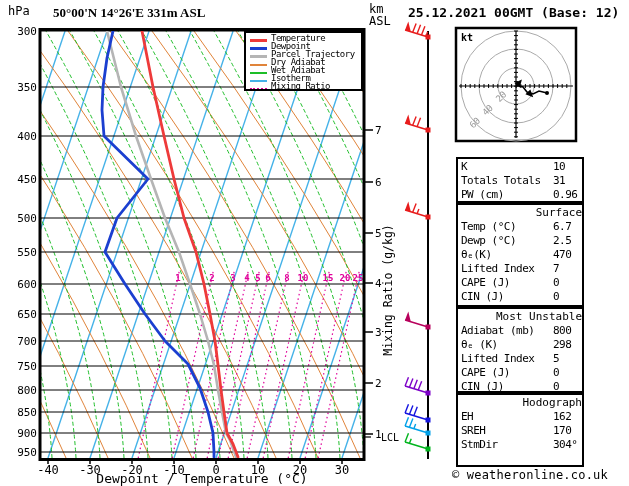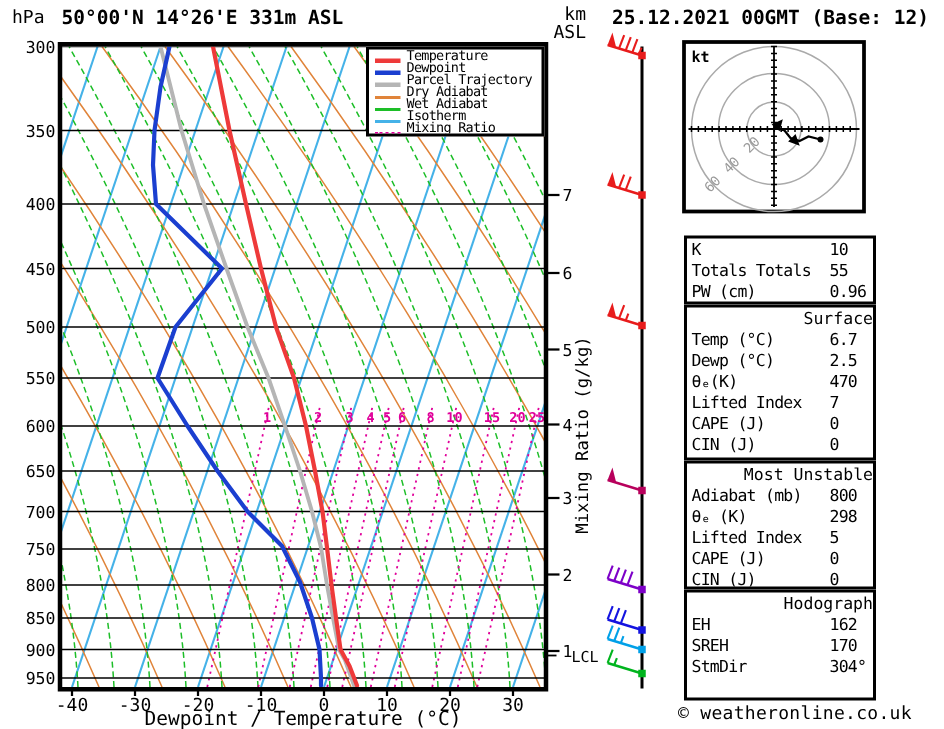--- a/index.html
+++ b/index.html
@@ -337,22 +337,22 @@
         <text transform="translate(477.115,124.88499999999999) rotate(-45)" text-anchor="middle" font-size="9" fill="#999" font-family="&quot;DejaVu Sans Mono&quot;,&quot;Liberation Mono&quot;,monospace">60</text>
         <text x="461" y="41" font-size="10" font-weight="bold" font-family="&quot;DejaVu Sans Mono&quot;,&quot;Liberation Mono&quot;,monospace">kt</text>
         <polyline points="516,85 523,87 527,92 533,94 539,91 547,93" fill="none" stroke="#000" stroke-width="1.5"></polyline>
         <path d="M 0 -4.5 L 3.5 3 L -3.5 3 Z" transform="translate(519,83) rotate(40)" fill="#000"></path>
         <path d="M 0 -4.5 L 3.5 3 L -3.5 3 Z" transform="translate(530,94) rotate(135)" fill="#000"></path>
         <circle cx="547" cy="93" r="2" fill="#000"></circle>
       </g>
     </svg>
 
   <div class="abs small" style="left:8px;top:5px;">hPa</div>
-  <div class="abs hdr" style="left:41px;top:5px;">50°00'N 14°26'E 331m ASL</div>
-  <div class="abs small" style="left:369px;top:3px;text-align:right;"><span>km</span><br><span>ASL</span></div>
+  <div class="abs hdr" style="left:53px;top:5px;font-family:Liberation Serif, serif;">50°00'N 14°26'E 331m ASL</div>
+  <div class="abs small" style="left:369px;top:3px;"><span>km</span><br><span>ASL</span></div>
   <div class="abs hdr" style="left:408px;top:5px;">25.12.2021 00GMT (Base: 12)</div>
 
   <div class="legend">
     <div class="lrow">
         <span class="sw" style="background: rgb(238, 58, 58); height: 3px;"></span>
         <span class="lt">Temperature</span>
       </div>
     <div class="lrow">
         <span class="sw" style="background: rgb(27, 63, 208); height: 3px;"></span>
         <span class="lt">Dewpoint</span>
@@ -374,21 +374,21 @@
         <span class="lt">Isotherm</span>
       </div>
     <div class="lrow">
         <span class="sw" style="height: 0px; border-top: 2px dotted rgb(224, 0, 154);"></span>
         <span class="lt">Mixing Ratio</span>
       </div>
   </div>
 
   <div class="pbox" style="top:157px;height:46px;">
     <div class="prow"><span class="pl">K</span><span class="pv">10</span></div>
-    <div class="prow"><span class="pl">Totals Totals</span><span class="pv">55</span></div>
+    <div class="prow"><span class="pl">Totals Totals</span><span class="pv">31</span></div>
     <div class="prow"><span class="pl">PW (cm)</span><span class="pv">0.96</span></div>
   </div>
 
   <div class="pbox" style="top:203px;height:104px;">
     <div class="ptitle">Surface</div>
     <div class="prow"><span class="pl">Temp (°C)</span><span class="pv">6.7</span></div>
     <div class="prow"><span class="pl">Dewp (°C)</span><span class="pv">2.5</span></div>
     <div class="prow"><span class="pl">θₑ(K)</span><span class="pv">470</span></div>
     <div class="prow"><span class="pl">Lifted Index</span><span class="pv">7</span></div>
     <div class="prow"><span class="pl">CAPE (J)</span><span class="pv">0</span></div>

